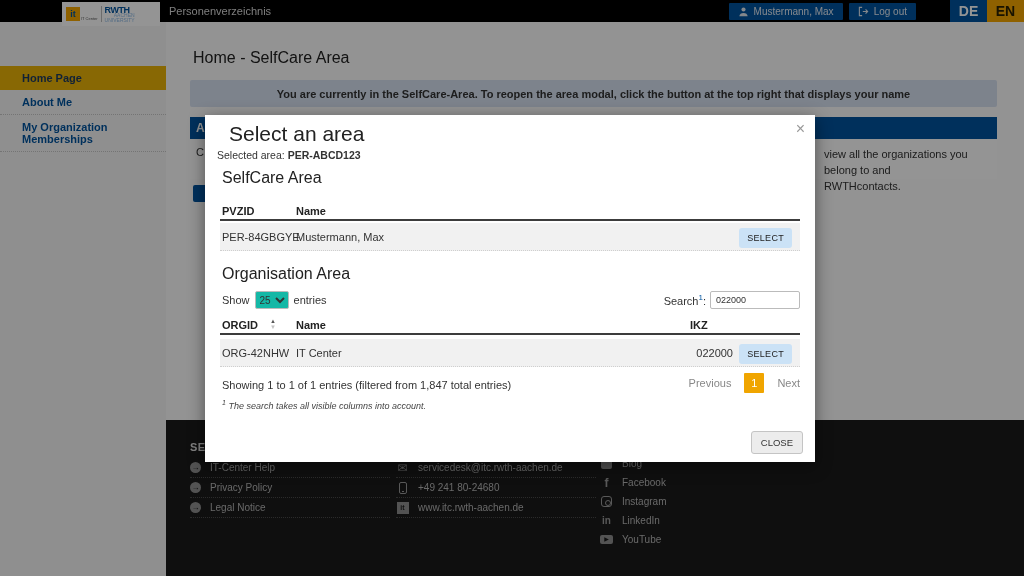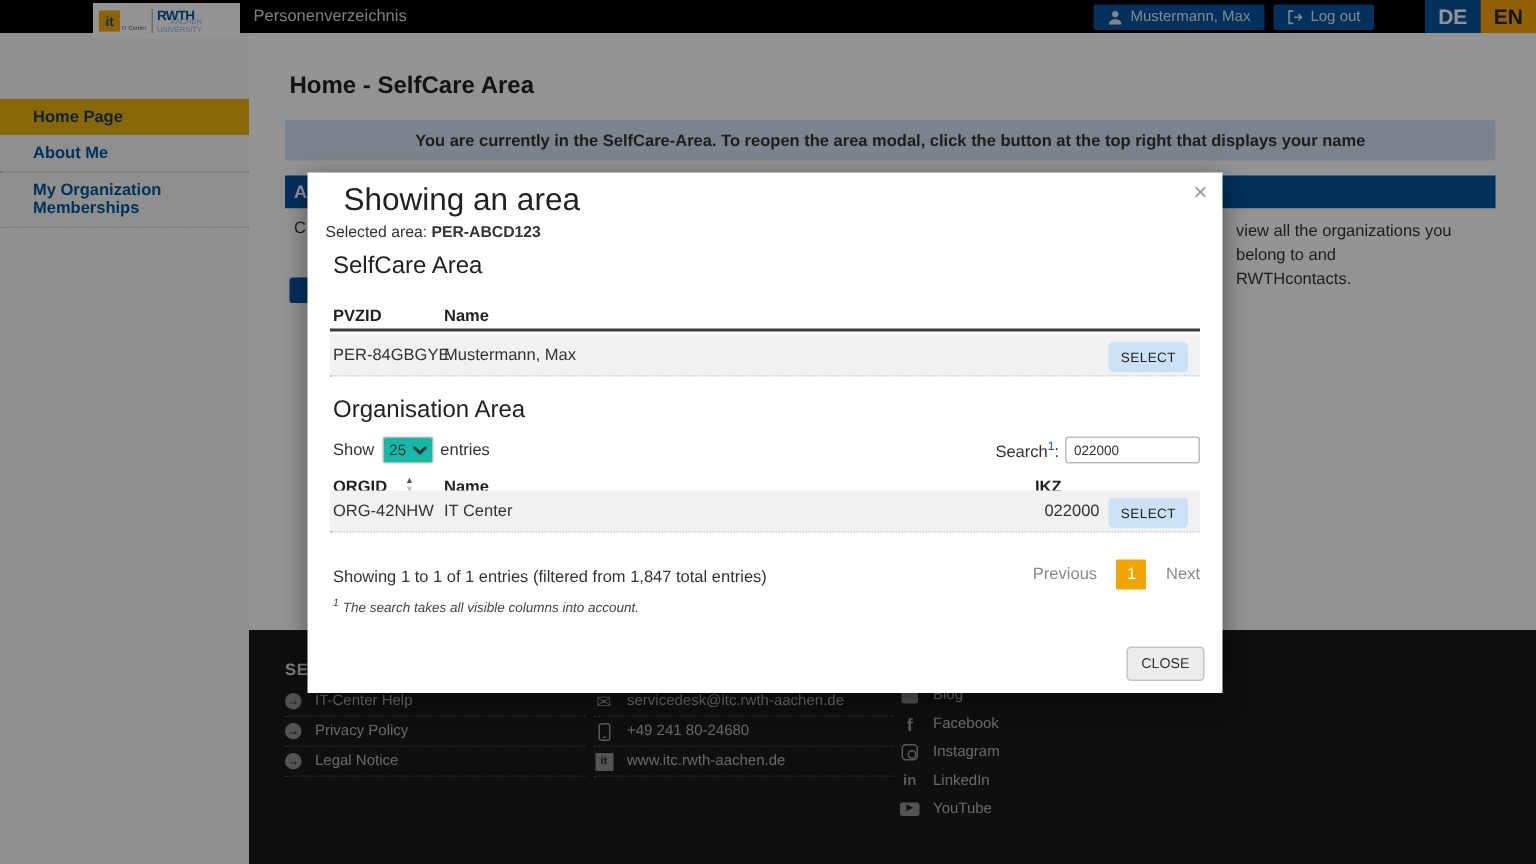--- a/index.html
+++ b/index.html
@@ -24,21 +24,21 @@
   .picon { width:11px; height:11px; }
 
   
   .sidebar { position:absolute; left:0; top:22px; width:166px; height:554px; background:#f6f6f6; z-index:4; }
   .side-item { display:block; width:100%; text-align:left; background:transparent; border:none; border-bottom:1px dotted #c9c9c9; padding:6px 10px 6px 22px; font-size:11px; font-weight:bold; color:#00549F; cursor:pointer; font-family:"Liberation Sans",sans-serif; }
   .side-item.first { margin-top:44px; }
   .side-item.active { background:#eab308; color:#1d3a5f; border-bottom:none; }
 
   
   .content { position:absolute; left:166px; top:22px; width:858px; height:398px; background:#fdfdfd; z-index:3; }
-  .page-title { position:absolute; left:27px; top:27px; font-size:16px; font-weight:bold; color:#222; }
+  .page-title { position:absolute; left:27px; top:27px; font-size:16px; font-weight:normal; color:#222; }
   .alert { position:absolute; left:24px; top:58px; width:807px; height:27px; background:#D7E2F2; border-radius:2px; display:flex; align-items:center; justify-content:center; font-size:11px; font-weight:bold; color:#333; }
   .card-header { position:absolute; left:24px; top:95px; width:807px; height:22px; background:#00549F; color:#fff; font-size:12px; font-weight:bold; padding:4px 6px; }
   .card-body { position:absolute; left:24px; top:117px; width:807px; height:40px; background:#fff; font-size:11px; color:#333; }
   .frag-left { position:absolute; left:6px; top:7px; }
   .frag-right { position:absolute; left:634px; top:7px; line-height:16px; }
   .behind-btn { position:absolute; left:27px; top:163px; width:70px; height:17px; background:#00549F; border:none; border-radius:2px; cursor:pointer; }
 
   
   .footer { position:absolute; left:166px; top:420px; width:858px; height:156px; background:#1a1a1a; z-index:4; color:#b5b5b5; }
   .service-heading { position:absolute; left:24px; top:21px; font-size:11px; font-weight:bold; color:#ddd; letter-spacing:0.5px; }
@@ -74,21 +74,21 @@
   .thead { position:absolute; left:15px; width:580px; height:20px; border-bottom:2px solid #3c3c3c; font-size:11px; font-weight:bold; color:#222; }
   .thead1 { top:86px; }
   .thead2 { top:200px; }
   .th-id { position:absolute; left:2px; top:4px; }
   .th-name { position:absolute; left:76px; top:4px; }
   .th-ikz { position:absolute; left:470px; top:4px; }
   .sort { position:absolute; left:50px; top:3px; display:inline-flex; flex-direction:column; line-height:6px; font-size:6px; cursor:pointer; }
   .s-up { color:#555; } .s-dn { color:#c2c2c2; }
   .trow { position:absolute; left:15px; width:580px; height:28px; background:#f1f1f1; border-bottom:1px dotted #cfcfcf; font-size:11px; color:#333; }
   .trow1 { top:108px; }
-  .trow2 { top:212px; }
+  .trow2 { top:224px; }
   .td-id { position:absolute; left:2px; top:8px; }
   .td-name { position:absolute; left:76px; top:8px; }
   .td-ikz { position:absolute; left:466px; top:8px; width:47px; text-align:right; }
   .select-btn { position:absolute; right:8px; top:5px; background:#CBE2F6; border:none; border-radius:3px; font-size:9px; color:#222; padding:5px 8px; letter-spacing:0.3px; cursor:pointer; font-family:"Liberation Sans",sans-serif; }
   .controls { position:absolute; left:15px; top:176px; width:580px; height:20px; font-size:11px; color:#333; }
   .show-group { position:absolute; left:2px; top:0; display:flex; align-items:center; gap:5px; }
   .len-select { font-size:10px; height:18px; border:1px solid #bbb; border-radius:2px; background:#14b8a6; color:#333; }
   .search-group { position:absolute; right:0; top:0; display:flex; align-items:center; gap:4px; }
   .search-group sup { font-size:8px; color:#00549F; }
   .search-input { width:90px; height:18px; border:1px solid #bbb; border-radius:2px; font-size:9px; color:#333; padding:0 5px; }
@@ -223,21 +223,21 @@
           <span class="yt-glyph">▶</span>
         </span>
       <span>YouTube</span>
     </a>
   </div>
 </footer>
 
 <div class="overlay"></div>
 
 <div class="modal">
-  <h2 class="modal-title">Showing an area</h2>
+  <h2 class="modal-title">Select an area</h2>
   <button class="modal-x">×</button>
 
   <div class="selected-line">
     <span>Selected area:</span>
     <b>PER-ABCD123</b>
   </div>
 
   <h3 class="sec-heading sec-selfcare">SelfCare Area</h3>
 
   <div class="thead thead1">

